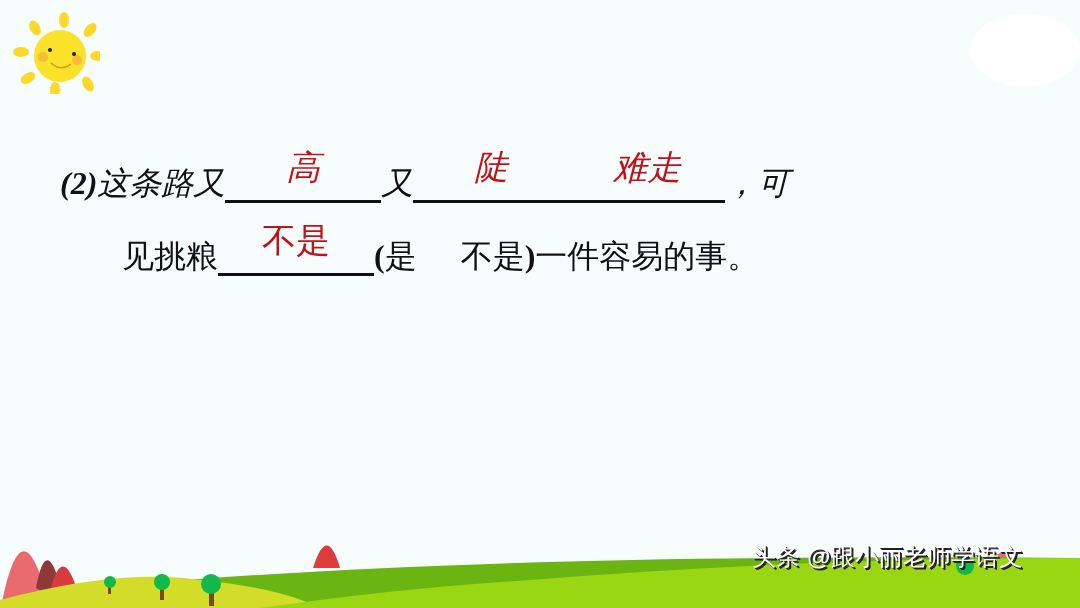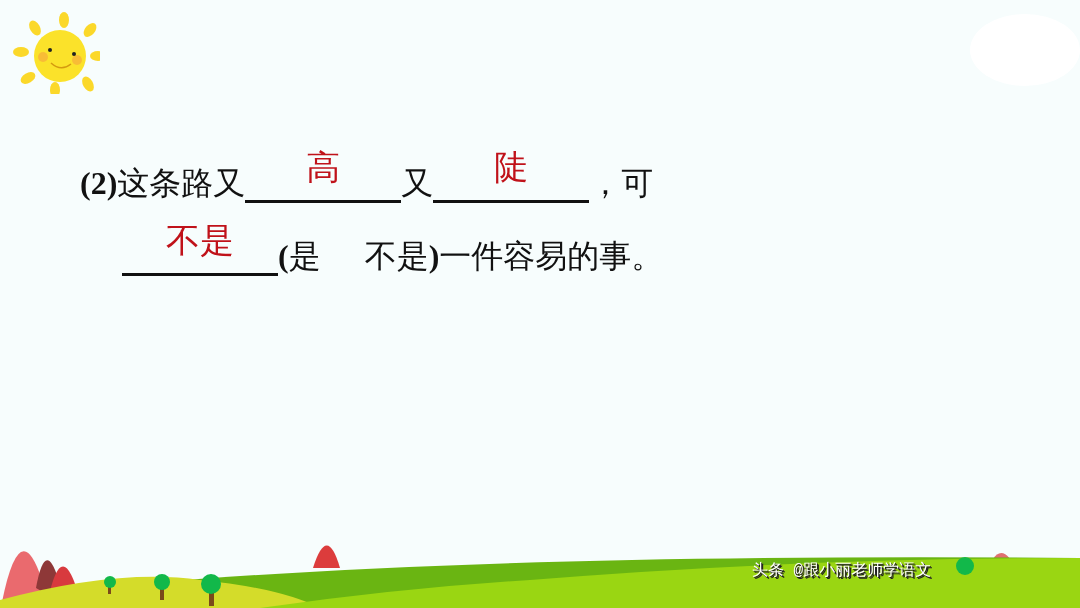--- a/index.html
+++ b/index.html
@@ -8,37 +8,37 @@
     background:#f7fdfd;
     font-family:"DejaVu Serif","Liberation Serif",serif;
   }
   .slide { position:absolute; left:0; top:0; width:1080px; height:608px; }
   .sun { position:absolute; left:8px; top:6px; width:92px; height:88px; }
   .cloud { position:absolute; left:955px; top:8px; width:125px; height:85px; }
   .line {
     position:absolute; font-size:32px; color:#111; white-space:nowrap;
     line-height:40px;
   }
-  .line1 { left:80px; top:163px; }
+  .line1 { left:60px; top:163px;font-style:italic; }
   .line2 { left:122px; top:236px; }
   .txt { display:inline-block; vertical-align:bottom; }
   .num { font-family:"Liberation Serif",serif; font-weight:bold; }
   .blank {
     display:inline-block; position:relative; vertical-align:bottom;
     height:40px; border-bottom:3px solid #111; box-sizing:border-box;
   }
   .ans {
     position:absolute; left:0; right:0; top:-16px; text-align:center;
     color:#c0121a; font-size:34px; font-family:"DejaVu Sans","Liberation Sans",sans-serif;
     line-height:40px;
   }
   .landscape { position:absolute; left:0; bottom:0; width:1080px; height:90px; }
   .watermark {
-    position:absolute; left:752px; top:560px; font-size:16px; color:#fff;
-    font-family:Liberation Mono, monospace;
+    position:absolute; left:752px; top:541px; font-size:24px; color:#fff;
+    font-family:Liberation Sans, sans-serif;
     text-shadow: 2px 2px 0 #222, 1px 1px 0 #222;
     letter-spacing:0px;
   }
 </style>
 </head>
 <body>
 
 <div class="slide">
 
   <svg class="sun" viewBox="0 0 92 88">
@@ -58,25 +58,25 @@
     <circle cx="42" cy="44" r="2" fill="#222"></circle>
     <circle cx="66" cy="48" r="2" fill="#222"></circle>
     <path d="M43 57 Q53 66 63 58" stroke="#d49a10" stroke-width="1.5" fill="none"></path>
   </svg>
 
   <svg class="cloud" viewBox="0 0 125 85">
     <ellipse cx="70" cy="42" rx="55" ry="36" fill="#ffffff"></ellipse>
   </svg>
 
   <div class="line line1">
-    <span class="txt num">(2)</span><span class="txt">这条路又</span><span class="blank" style="width:156px"><span class="ans">高</span></span><span class="txt">又</span><span class="blank" style="width:156px"><span class="ans">陡</span></span><span class="txt">，可</span>
+    <span class="txt num">(2)</span><span class="txt">这条路又</span><span class="blank" style="width:156px"><span class="ans">高</span></span><span class="txt">又</span><span class="blank" style="width:156px"><span class="ans">陡</span></span><span class="blank" style="width:156px"><span class="ans">难走</span></span><span class="txt">，可</span>
   </div>
 
   <div class="line line2">
-    <span class="blank" style="width:156px"><span class="ans">不是</span></span><span class="txt num">(</span><span class="txt">是</span><span class="txt" style="width:44px"></span><span class="txt">不是</span><span class="txt num">)</span><span class="txt">一件容易的事。</span>
+    <span class="txt">见挑粮</span><span class="blank" style="width:156px"><span class="ans">不是</span></span><span class="txt num">(</span><span class="txt">是</span><span class="txt" style="width:44px"></span><span class="txt">不是</span><span class="txt num">)</span><span class="txt">一件容易的事。</span>
   </div>
 
   <svg class="landscape" viewBox="0 0 1080 90" preserveAspectRatio="none">
 
     <path d="M2 84 Q20 -5 42 62 L45 84 Z" fill="#ea6a6e"></path>
     <path d="M36 70 Q45 20 58 60 L60 84 Z" fill="#8e3838"></path>
     <path d="M48 82 Q62 15 80 82 Z" fill="#d83a3e"></path>
 
     <path d="M313 50 Q327 5 340 50 Z" fill="#dc3c3c"></path>
 

